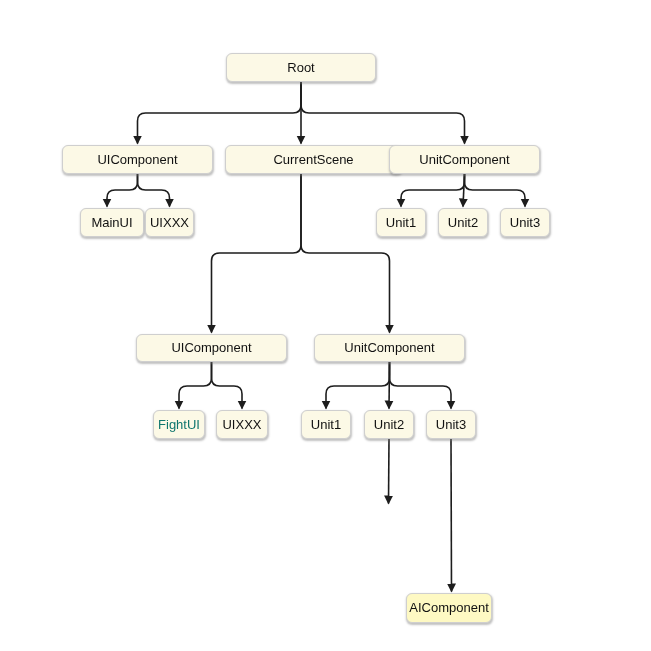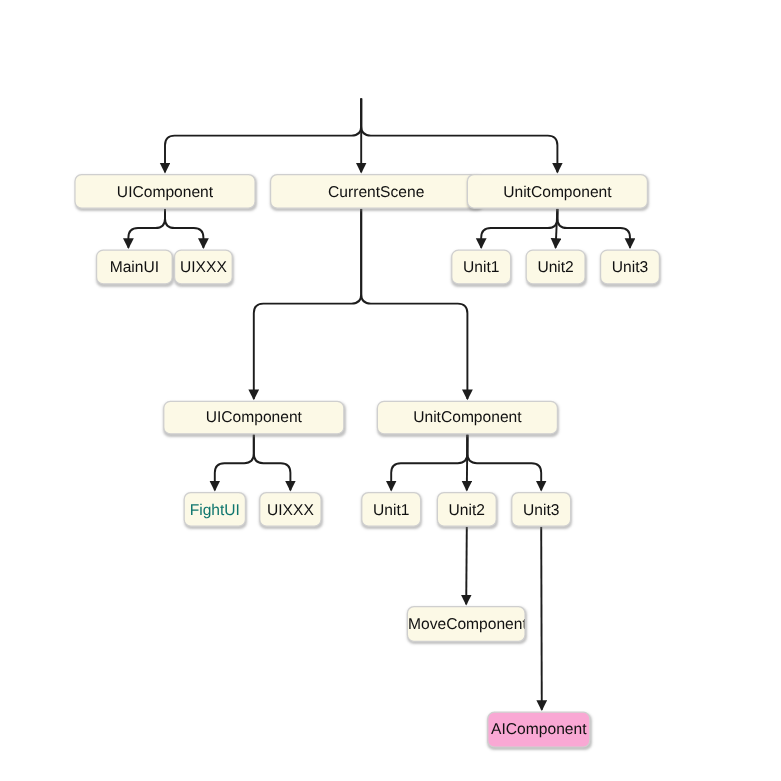--- a/index.html
+++ b/index.html
@@ -60,30 +60,30 @@
         <path d="M211.5,362 L211.5,378 Q211.5,386 203.5,386 L187,386 Q179,386 179,394 L179,408.5" fill="none" stroke="#1d1d1d" stroke-width="1.6" marker-end="url(#arrowhead)"></path>
         <path d="M211.5,362 L211.5,378 Q211.5,386 219.5,386 L234,386 Q242,386 242,394 L242,408.5" fill="none" stroke="#1d1d1d" stroke-width="1.6" marker-end="url(#arrowhead)"></path>
         <path d="M389.5,362 L389.5,378 Q389.5,386 381.5,386 L334,386 Q326,386 326,394 L326,408.5" fill="none" stroke="#1d1d1d" stroke-width="1.6" marker-end="url(#arrowhead)"></path>
         <path d="M389.5,362 L389,408.5" fill="none" stroke="#1d1d1d" stroke-width="1.6" marker-end="url(#arrowhead)"></path>
         <path d="M389.5,362 L389.5,378 Q389.5,386 397.5,386 L443,386 Q451,386 451,394 L451,408.5" fill="none" stroke="#1d1d1d" stroke-width="1.6" marker-end="url(#arrowhead)"></path>
         <path d="M389,439 L388.5,503.5" fill="none" stroke="#1d1d1d" stroke-width="1.6" marker-end="url(#arrowhead)"></path>
         <path d="M451,439 L451.5,591.5" fill="none" stroke="#1d1d1d" stroke-width="1.6" marker-end="url(#arrowhead)"></path>
       </g>
   </svg>
 
+<div class="node" style="left: 226px; top: 53px; width: 150px; height: 29px; line-height: 27px; background: rgb(252, 249, 230); border-color: rgb(207, 207, 207); color: rgb(17, 17, 17);">Root</div>
     <div class="node" style="left: 62px; top: 145px; width: 151px; height: 29px; line-height: 27px; background: rgb(252, 249, 230); border-color: rgb(207, 207, 207); color: rgb(17, 17, 17);">UIComponent</div>
     <div class="node" style="left: 225px; top: 145px; width: 177px; height: 29px; line-height: 27px; background: rgb(252, 249, 230); border-color: rgb(207, 207, 207); color: rgb(17, 17, 17);">CurrentScene</div>
     <div class="node" style="left: 389px; top: 145px; width: 151px; height: 29px; line-height: 27px; background: rgb(252, 249, 230); border-color: rgb(207, 207, 207); color: rgb(17, 17, 17);">UnitComponent</div>
     <div class="node" style="left: 80px; top: 208px; width: 64px; height: 29px; line-height: 27px; background: rgb(252, 249, 230); border-color: rgb(207, 207, 207); color: rgb(17, 17, 17);">MainUI</div>
     <div class="node" style="left: 145px; top: 208px; width: 49px; height: 29px; line-height: 27px; background: rgb(252, 249, 230); border-color: rgb(207, 207, 207); color: rgb(17, 17, 17);">UIXXX</div>
     <div class="node" style="left: 376px; top: 208px; width: 50px; height: 29px; line-height: 27px; background: rgb(252, 249, 230); border-color: rgb(207, 207, 207); color: rgb(17, 17, 17);">Unit1</div>
     <div class="node" style="left: 438px; top: 208px; width: 50px; height: 29px; line-height: 27px; background: rgb(252, 249, 230); border-color: rgb(207, 207, 207); color: rgb(17, 17, 17);">Unit2</div>
     <div class="node" style="left: 500px; top: 208px; width: 50px; height: 29px; line-height: 27px; background: rgb(252, 249, 230); border-color: rgb(207, 207, 207); color: rgb(17, 17, 17);">Unit3</div>
     <div class="node" style="left: 136px; top: 334px; width: 151px; height: 28px; line-height: 26px; background: rgb(252, 249, 230); border-color: rgb(207, 207, 207); color: rgb(17, 17, 17);">UIComponent</div>
     <div class="node" style="left: 314px; top: 334px; width: 151px; height: 28px; line-height: 26px; background: rgb(252, 249, 230); border-color: rgb(207, 207, 207); color: rgb(17, 17, 17);">UnitComponent</div>
     <div class="node" style="left: 153px; top: 410px; width: 52px; height: 29px; line-height: 27px; background: rgb(252, 249, 230); border-color: rgb(207, 207, 207); color: #0f766e;">FightUI</div>
     <div class="node" style="left: 216px; top: 410px; width: 52px; height: 29px; line-height: 27px; background: rgb(252, 249, 230); border-color: rgb(207, 207, 207); color: rgb(17, 17, 17);">UIXXX</div>
     <div class="node" style="left: 301px; top: 410px; width: 50px; height: 29px; line-height: 27px; background: rgb(252, 249, 230); border-color: rgb(207, 207, 207); color: rgb(17, 17, 17);">Unit1</div>
     <div class="node" style="left: 364px; top: 410px; width: 50px; height: 29px; line-height: 27px; background: rgb(252, 249, 230); border-color: rgb(207, 207, 207); color: rgb(17, 17, 17);">Unit2</div>
     <div class="node" style="left: 426px; top: 410px; width: 50px; height: 29px; line-height: 27px; background: rgb(252, 249, 230); border-color: rgb(207, 207, 207); color: rgb(17, 17, 17);">Unit3</div>
-    <div class="node" style="left: 339px; top: 505px; width: 99px; height: 30px; line-height: 28px; background: rgb(252, 249, 230); border-color: rgb(207, 207, 207); color: rgb(17, 17, 17);">MoveComponent</div>
-    <div class="node" style="left: 406px; top: 593px; width: 86px; height: 30px; line-height: 28px; background: #f9a8d4; border-color: rgb(207, 207, 207); color: rgb(17, 17, 17);">AIComponent</div>
+    <div class="node" style="left: 406px; top: 593px; width: 86px; height: 30px; line-height: 28px; background: #fef9c3; border-color: rgb(207, 207, 207); color: rgb(17, 17, 17);">AIComponent</div>
   </div>
 
 </body></html>

